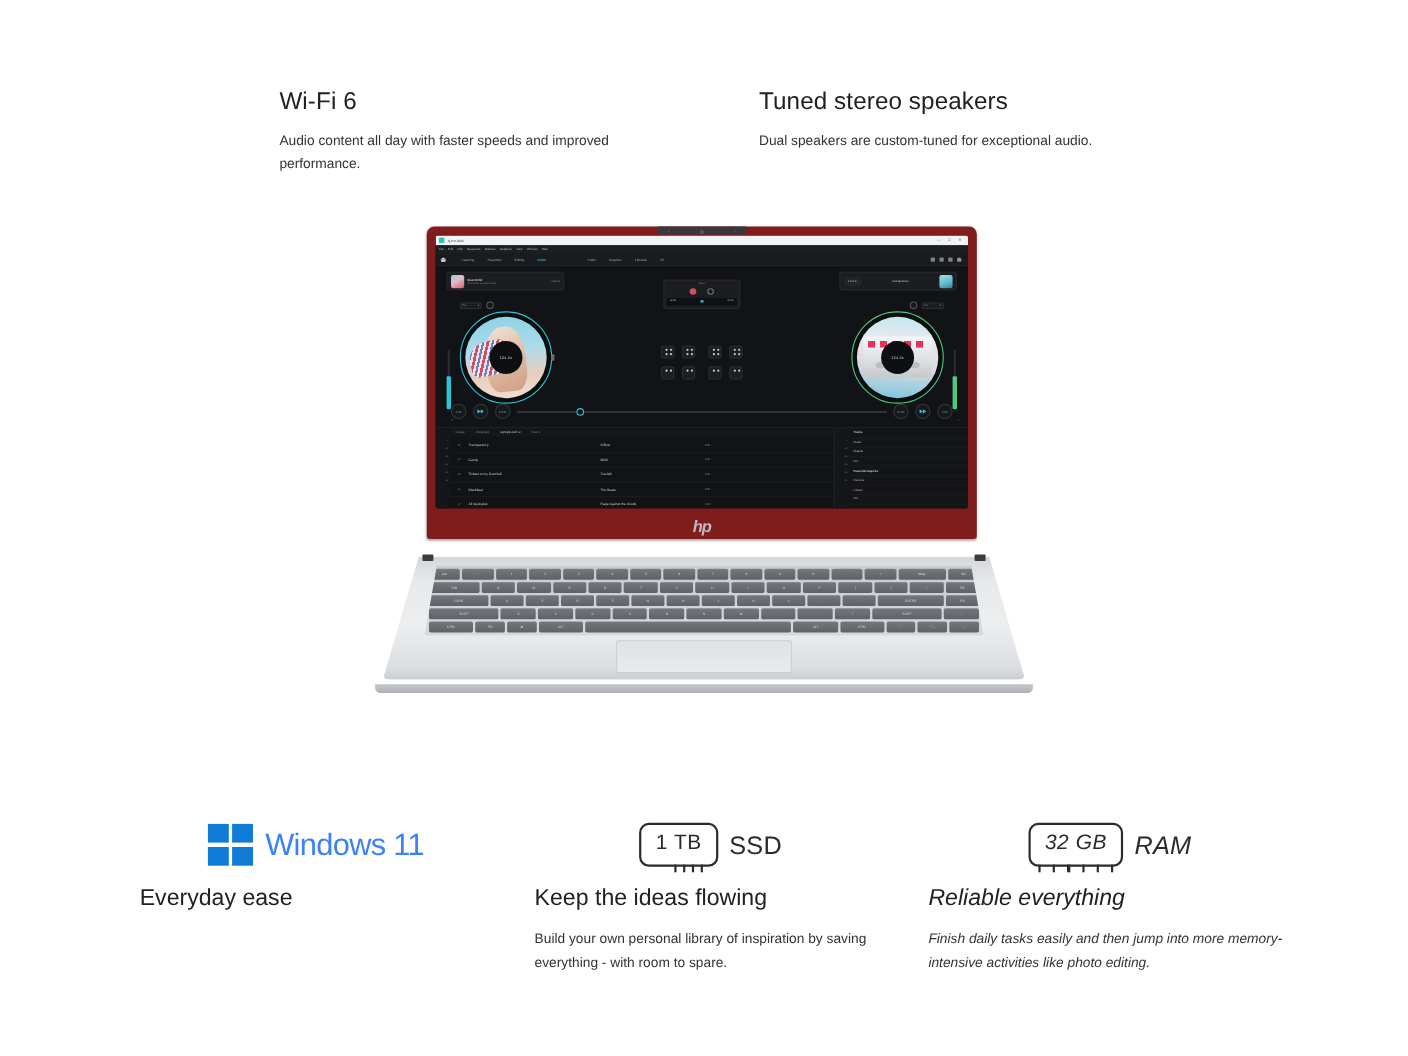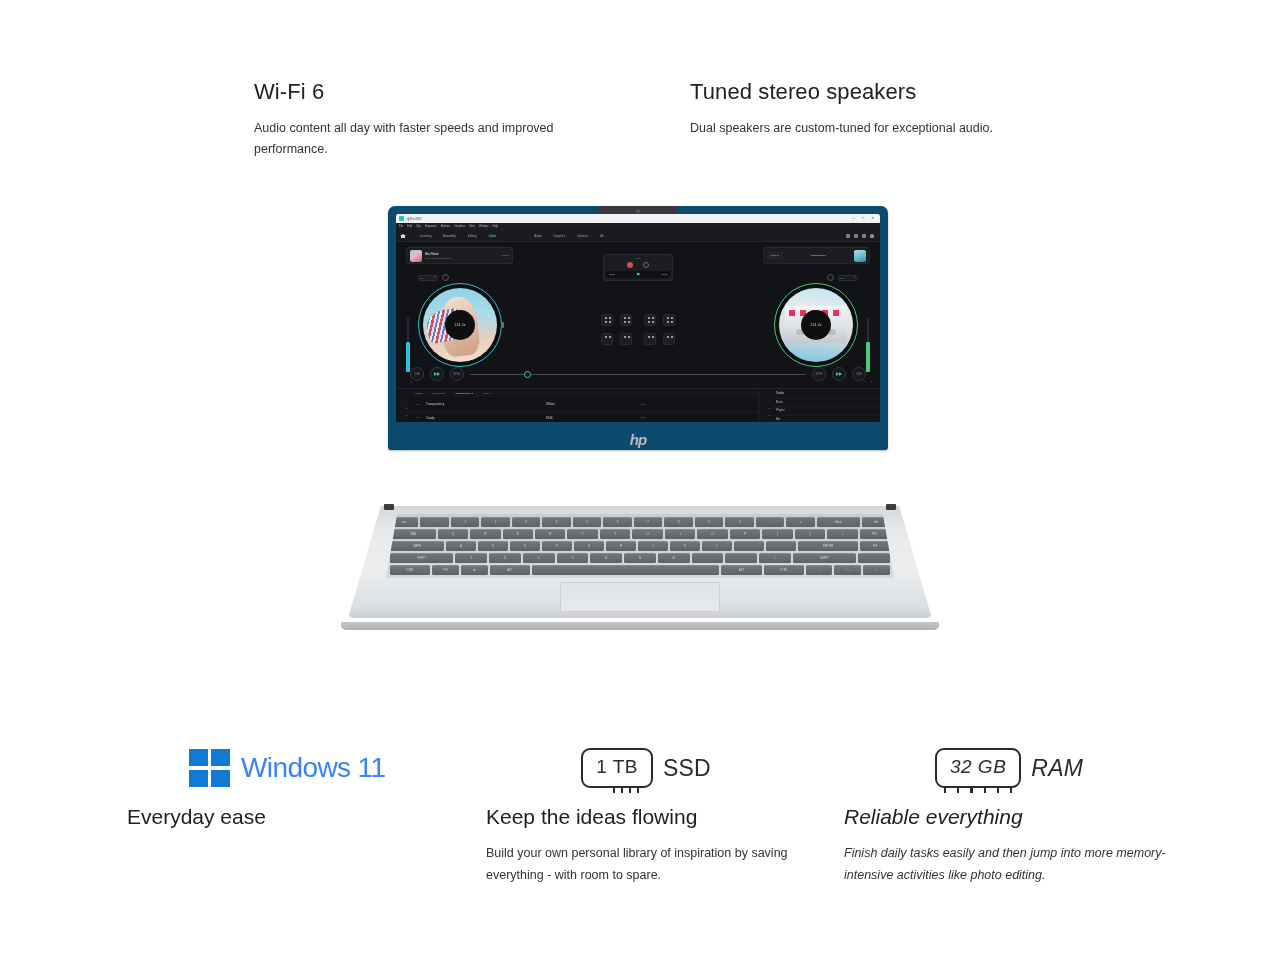--- a/index.html
+++ b/index.html
@@ -24,22 +24,22 @@
   .top-body {
     margin-top: 12px;
     font-size: 12.5px; line-height: 1.7; color: #333333;
   }
 
   
   .laptop { position: absolute; left: 330px; top: 200px; width: 620px; height: 440px; }
 
   .lid {
     position: absolute; left: 58px; top: 6px;
-    width: 500px; height: 244px;
-    background: #0c4a6e;
+    width: 500px; height: 284px;
+    background: #7f1d1d;
     border-radius: 7px 7px 3px 3px;
     box-shadow: 0 1px 2px rgba(0,0,0,.3);
   }
   .lid-inner {
     position: absolute; left: 8px; top: 8px; right: 8px; bottom: 28px;
     background: #0c0d0f; border-radius: 2px; overflow: hidden;
   }
   .notch {
     position: absolute; left: 50%; top: 0px; transform: translateX(-50%);
     width: 80px; height: 7px; background: #36383c;

